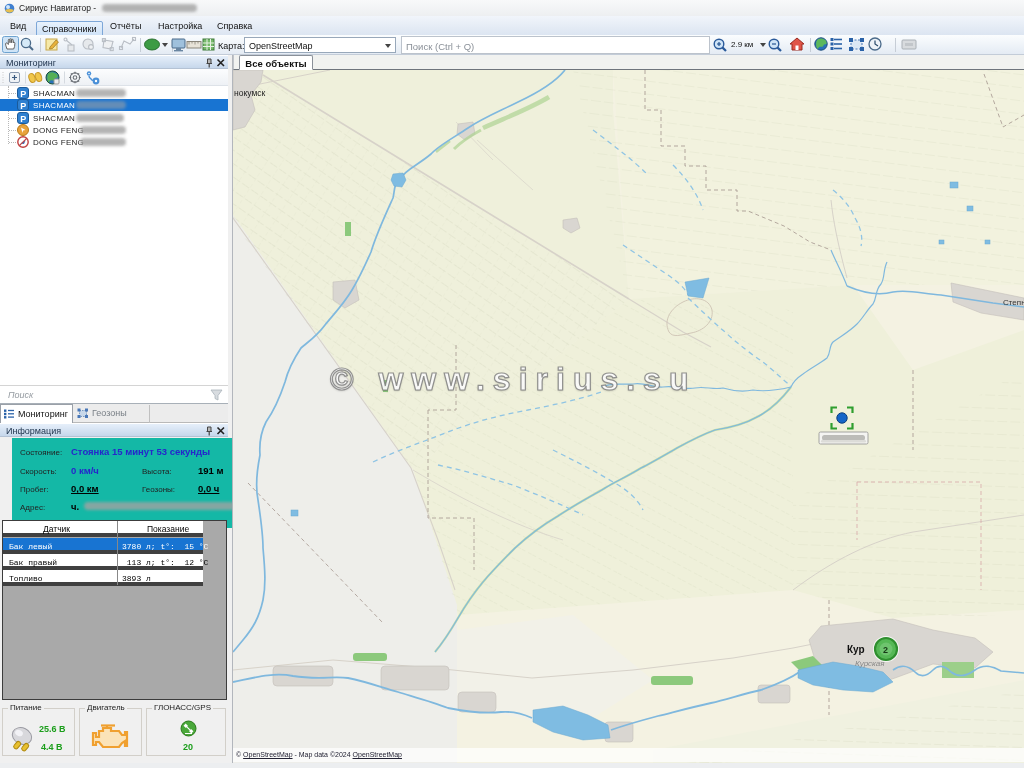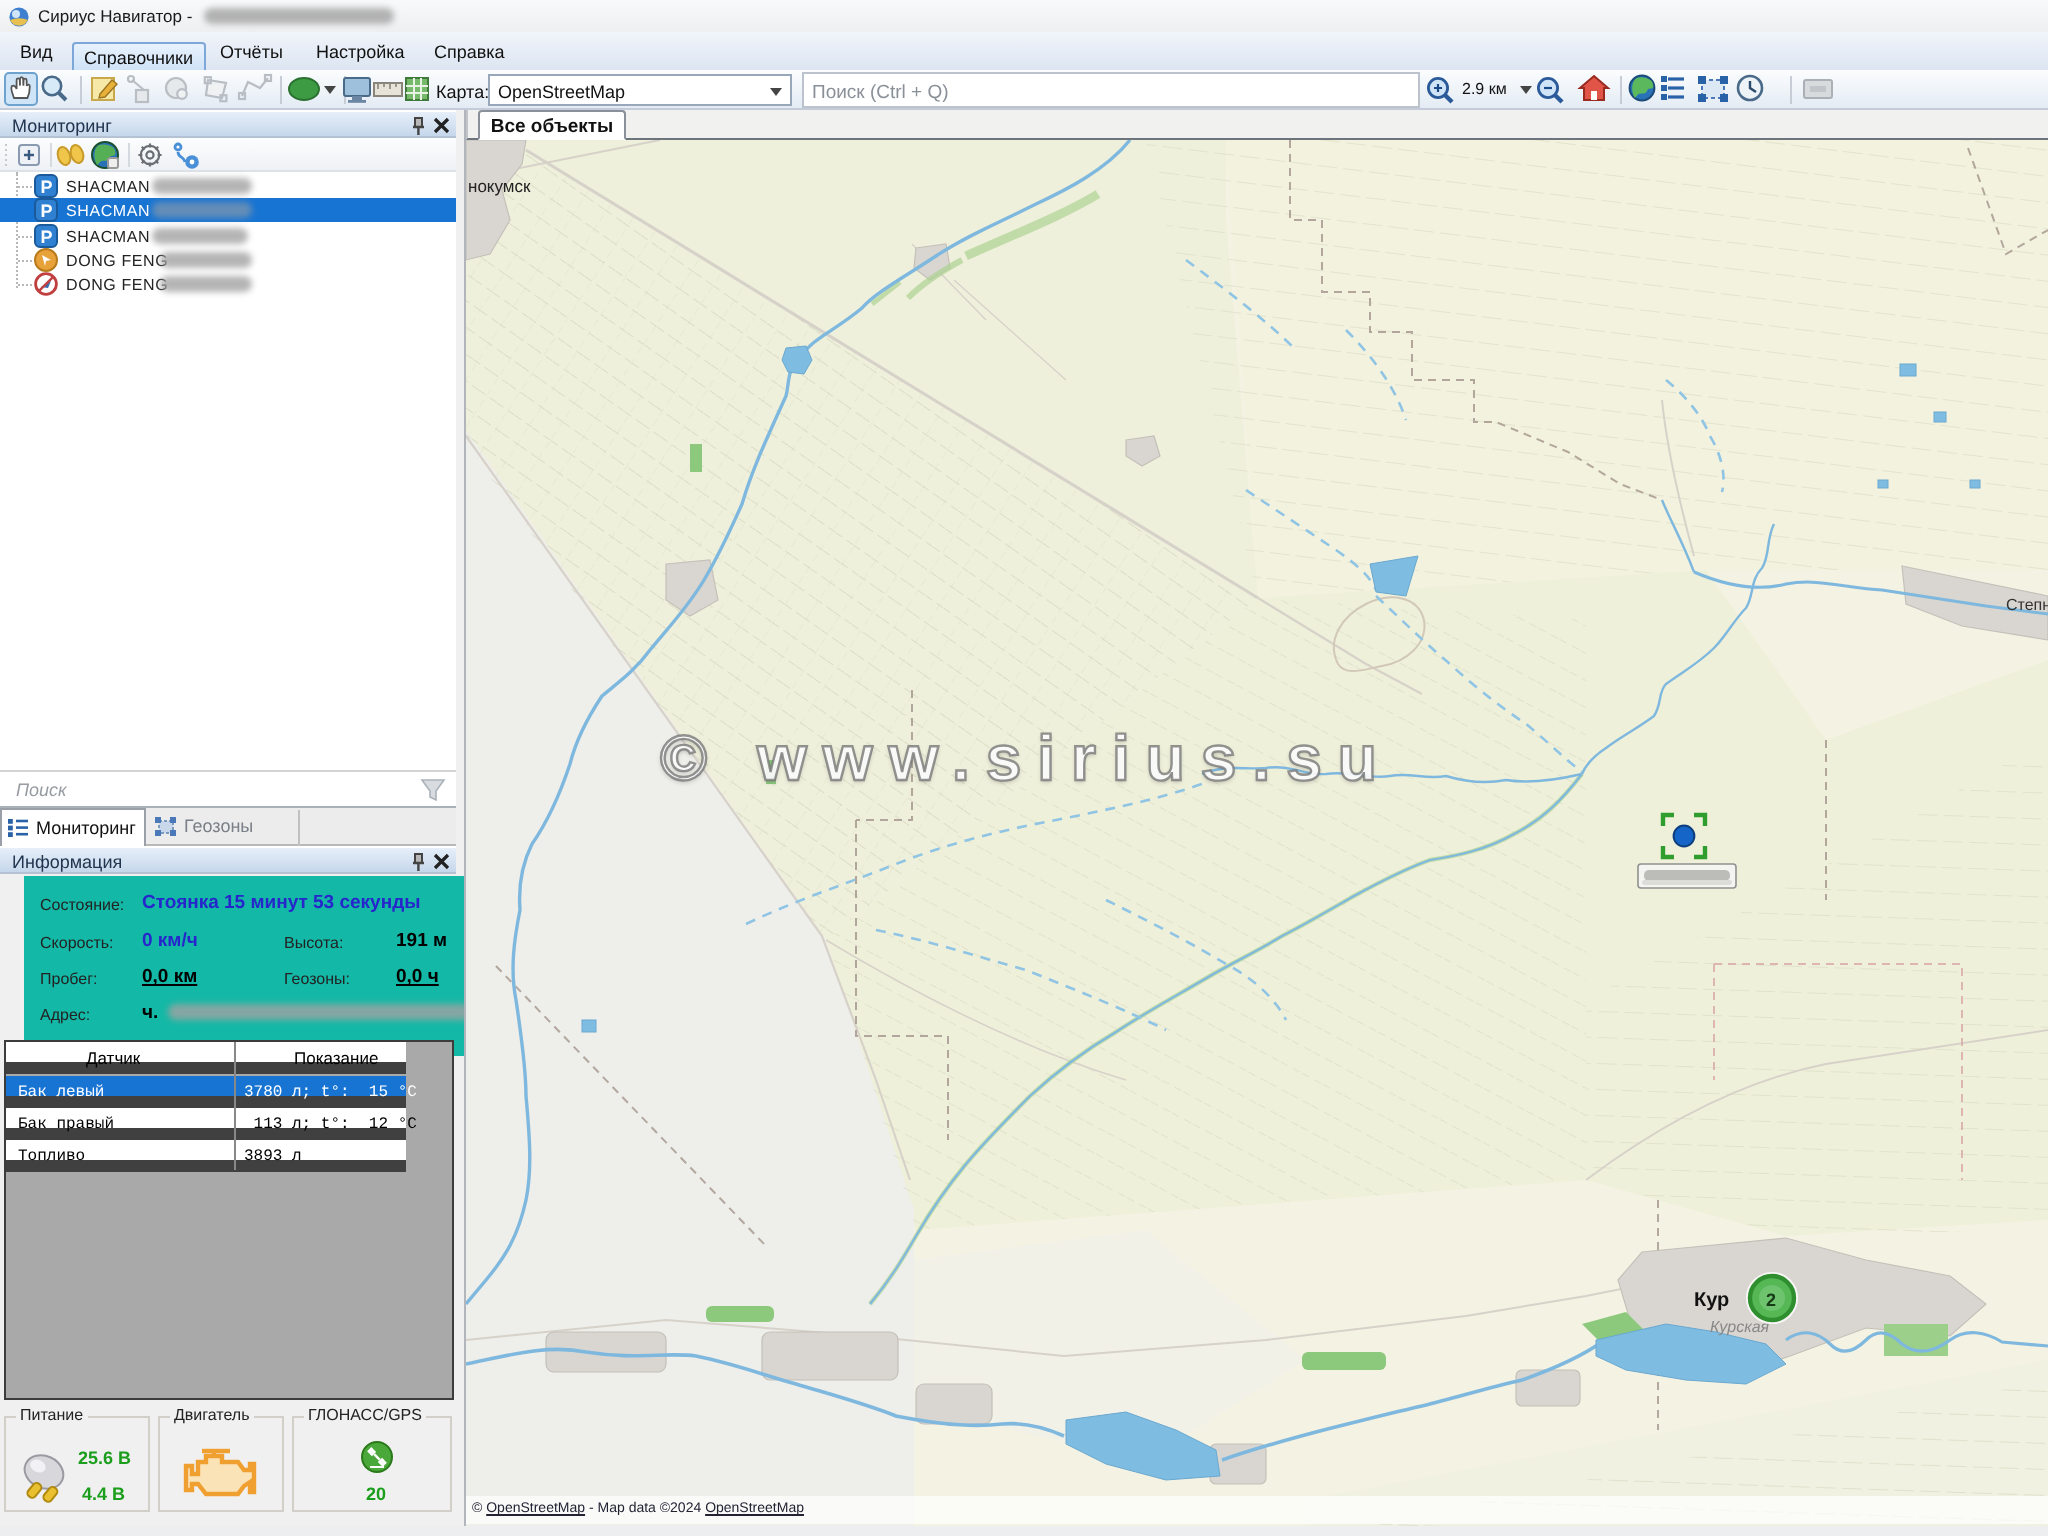--- a/index.html
+++ b/index.html
@@ -30,21 +30,21 @@
 #searchrow { position:absolute; left:0; top:330px; width:228px; height:19px; background:#fff; border-top:1px solid #d4d4d4; border-bottom:1px solid #a8b0b8;font-style:italic; }
 #searchrow .ph { position:absolute; left:8px; top:4px; font-size:9px; color:#969ca2; }
 #tabrow { position:absolute; left:0; top:349px; width:228px; height:19px; background:#ececec; border-bottom:1px solid #b9b9b9; }
 .tab1 { position:absolute; left:0; top:0; width:73px; height:19px; background:#fff; border:1px solid #9aa0a8; border-bottom:none; font-size:9px; color:#111; }
 .tab2 { position:absolute; left:74px; top:1px; width:76px; height:18px; font-size:9px; color:#7a8087; border-right:1px solid #c0c0c0; }
 #inforows { position:absolute; left:12px; top:383px; width:228px; height:90px; background:#14b8a6; font-size:8px; }
 #inforows .l { position:absolute; color:#222; }
 #inforows .vb { position:absolute; color:#2626cc; font-weight:bold; font-size:9.5px; }
 #inforows .vk { position:absolute; color:#000; font-weight:bold; font-size:9.5px; }
 #stable { position:absolute; left:2px; top:465px; width:225px; height:180px; background:#a9a9a9; border:1px solid #3c3c3c; font-family:"Liberation Mono",monospace; font-size:8px; }
-.srow { position:absolute; left:0; width:200px; height:16px; background:#fff; border-bottom:6px solid #404040; }
+.srow { position:absolute; left:0; width:200px; height:16px; background:#fff; border-bottom:4px solid #404040; }
 .srow .c1 { position:absolute; left:6px; top:4px; white-space:pre; }
 .srow .c2 { position:absolute; left:119px; top:4px; white-space:pre; }
 .srow.sel2 { background:#1874d2; color:#fff; }
 .coldiv { position:absolute; left:114px; top:0; width:1px; height:64px; background:#888; }
 .gbox { position:absolute; top:653px; height:48px; border:1px solid #d2cfc9; background:#f0f0f0; }
 .gbox .gl { position:absolute; left:5px; top:-6px; background:#f0f0f0; padding:0 2px; font-size:8px; color:#222; }
 .green { position:absolute; color:#1b9e1b; font-weight:bold; font-size:9px; }
 #maparea { left:233px; top:55px; width:791px; height:713px; background:#f2f1e3; }
 #maptabs { position:absolute; left:0; top:0; width:791px; height:15px; background:#f1f2f0; border-bottom:1px solid #6e747c; border-left:1px solid #c0c4ca; }
 #mtab { position:absolute; left:5px; top:0px; width:74px; height:15px; background:#fff; border:1px solid #8a9099; border-bottom:1px solid #fff; font-size:9.5px; font-weight:bold; color:#111; text-align:center; padding-top:2px; border-radius:2px 2px 0 0; }

